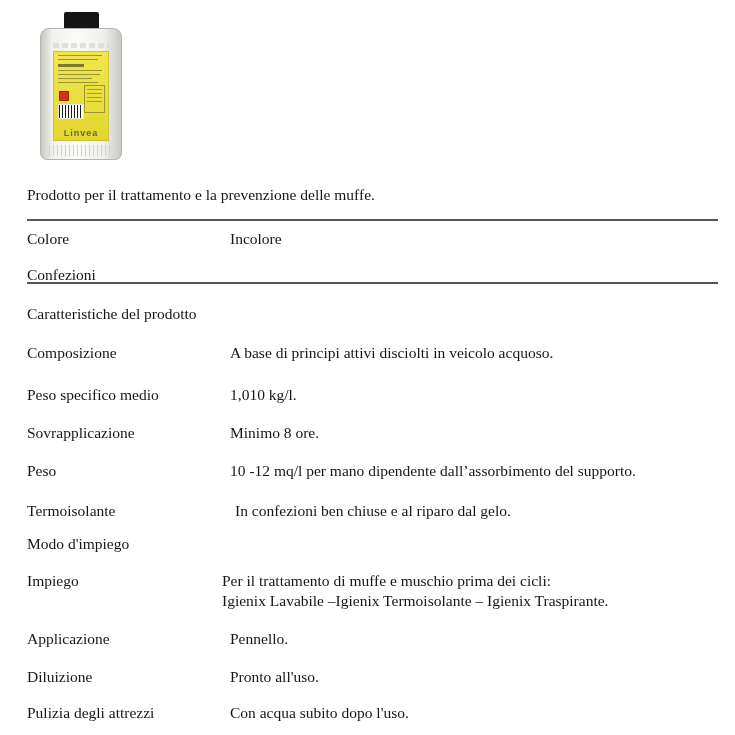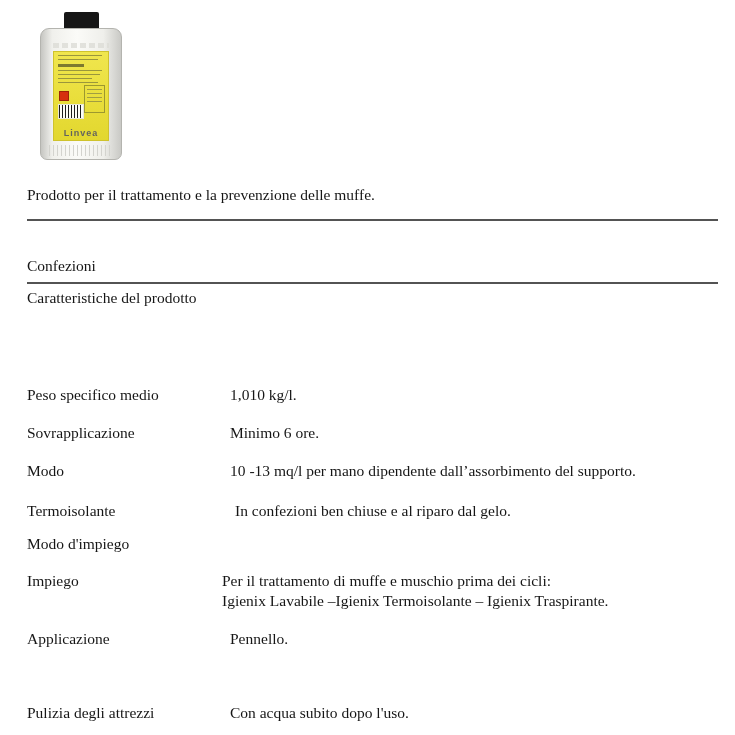--- a/index.html
+++ b/index.html
@@ -43,22 +43,22 @@
   .rule{position:absolute;left:27px;width:691px;height:0;border-top:2px solid #535353;}
   .rule-1{top:219px}
   .rule-2{top:282px}
 
   .row{position:absolute;left:27px;width:695px;display:flex;line-height:19px;}
   .row .lbl{width:203px;flex:0 0 203px;}
   .row .val{flex:1;white-space:pre-line;}
   .val.indent-sm{padding-left:5px;}
   .val.shift-left{margin-left:-8px;}
   .r-colore{top:229px}
-  .r-confezioni{top:256px}
-  .r-caratteristiche{top:288px}
+  .r-confezioni{top:265px}
+  .r-caratteristiche{top:304px}
   .r-composizione{top:343px}
   .r-peso{top:385px}
   .r-sovrapplicazione{top:423px}
   .r-resa{top:461px}
   .r-conservazione{top:501px}
   .r-modo{top:534px}
   .r-impiego{top:571px}
   .r-impiego .val{line-height:20px;}
   .r-applicazione{top:629px}
   .r-diluizione{top:667px}
@@ -93,44 +93,52 @@
       </div>
       <div class="ribs"></div>
     </div>
   </div>
 
   <div class="desc">Prodotto per il trattamento e la prevenzione delle muffe.</div>
 
   <div class="rule rule-1"></div>
   <div class="rule rule-2"></div>
 
+  <div class="row r-colore">
+    <span class="lbl">Colore</span>
+    <span class="val">Incolore</span>
+  </div>
 
   <div class="row r-confezioni">
     <span class="lbl">Confezioni</span>
   </div>
 
   <div class="row r-caratteristiche">
     <span class="lbl">Caratteristiche del prodotto</span>
     <span class="val"></span>
   </div>
 
+  <div class="row r-composizione">
+    <span class="lbl">Composizione</span>
+    <span class="val">A base di principi attivi disciolti in veicolo acquoso.</span>
+  </div>
 
   <div class="row r-peso">
     <span class="lbl">Peso specifico medio</span>
     <span class="val">1,010 kg/l.</span>
   </div>
 
   <div class="row r-sovrapplicazione">
     <span class="lbl">Sovrapplicazione</span>
-    <span class="val">Minimo 6 ore.</span>
+    <span class="val">Minimo 8 ore.</span>
   </div>
 
   <div class="row r-resa">
-    <span class="lbl">Modo</span>
-    <span class="val">10 -13 mq/l per mano dipendente dall’assorbimento del supporto.</span>
+    <span class="lbl">Peso</span>
+    <span class="val">10 -12 mq/l per mano dipendente dall’assorbimento del supporto.</span>
   </div>
 
   <div class="row r-conservazione">
     <span class="lbl">Termoisolante</span>
     <span class="val indent-sm">In confezioni ben chiuse e al riparo dal gelo.</span>
   </div>
 
   <div class="row r-modo">
     <span class="lbl">Modo d'impiego</span>
     <span class="val"></span>
@@ -140,19 +148,23 @@
     <span class="lbl">Impiego</span>
     <span class="val shift-left">Per il trattamento di muffe e muschio prima dei cicli:
 Igienix Lavabile –Igienix Termoisolante – Igienix Traspirante.</span>
   </div>
 
   <div class="row r-applicazione">
     <span class="lbl">Applicazione</span>
     <span class="val">Pennello.</span>
   </div>
 
+  <div class="row r-diluizione">
+    <span class="lbl">Diluizione</span>
+    <span class="val">Pronto all'uso.</span>
+  </div>
 
   <div class="row r-pulizia">
     <span class="lbl">Pulizia degli attrezzi</span>
     <span class="val">Con acqua subito dopo l'uso.</span>
   </div>
 
 </div>
 
 </body></html>

